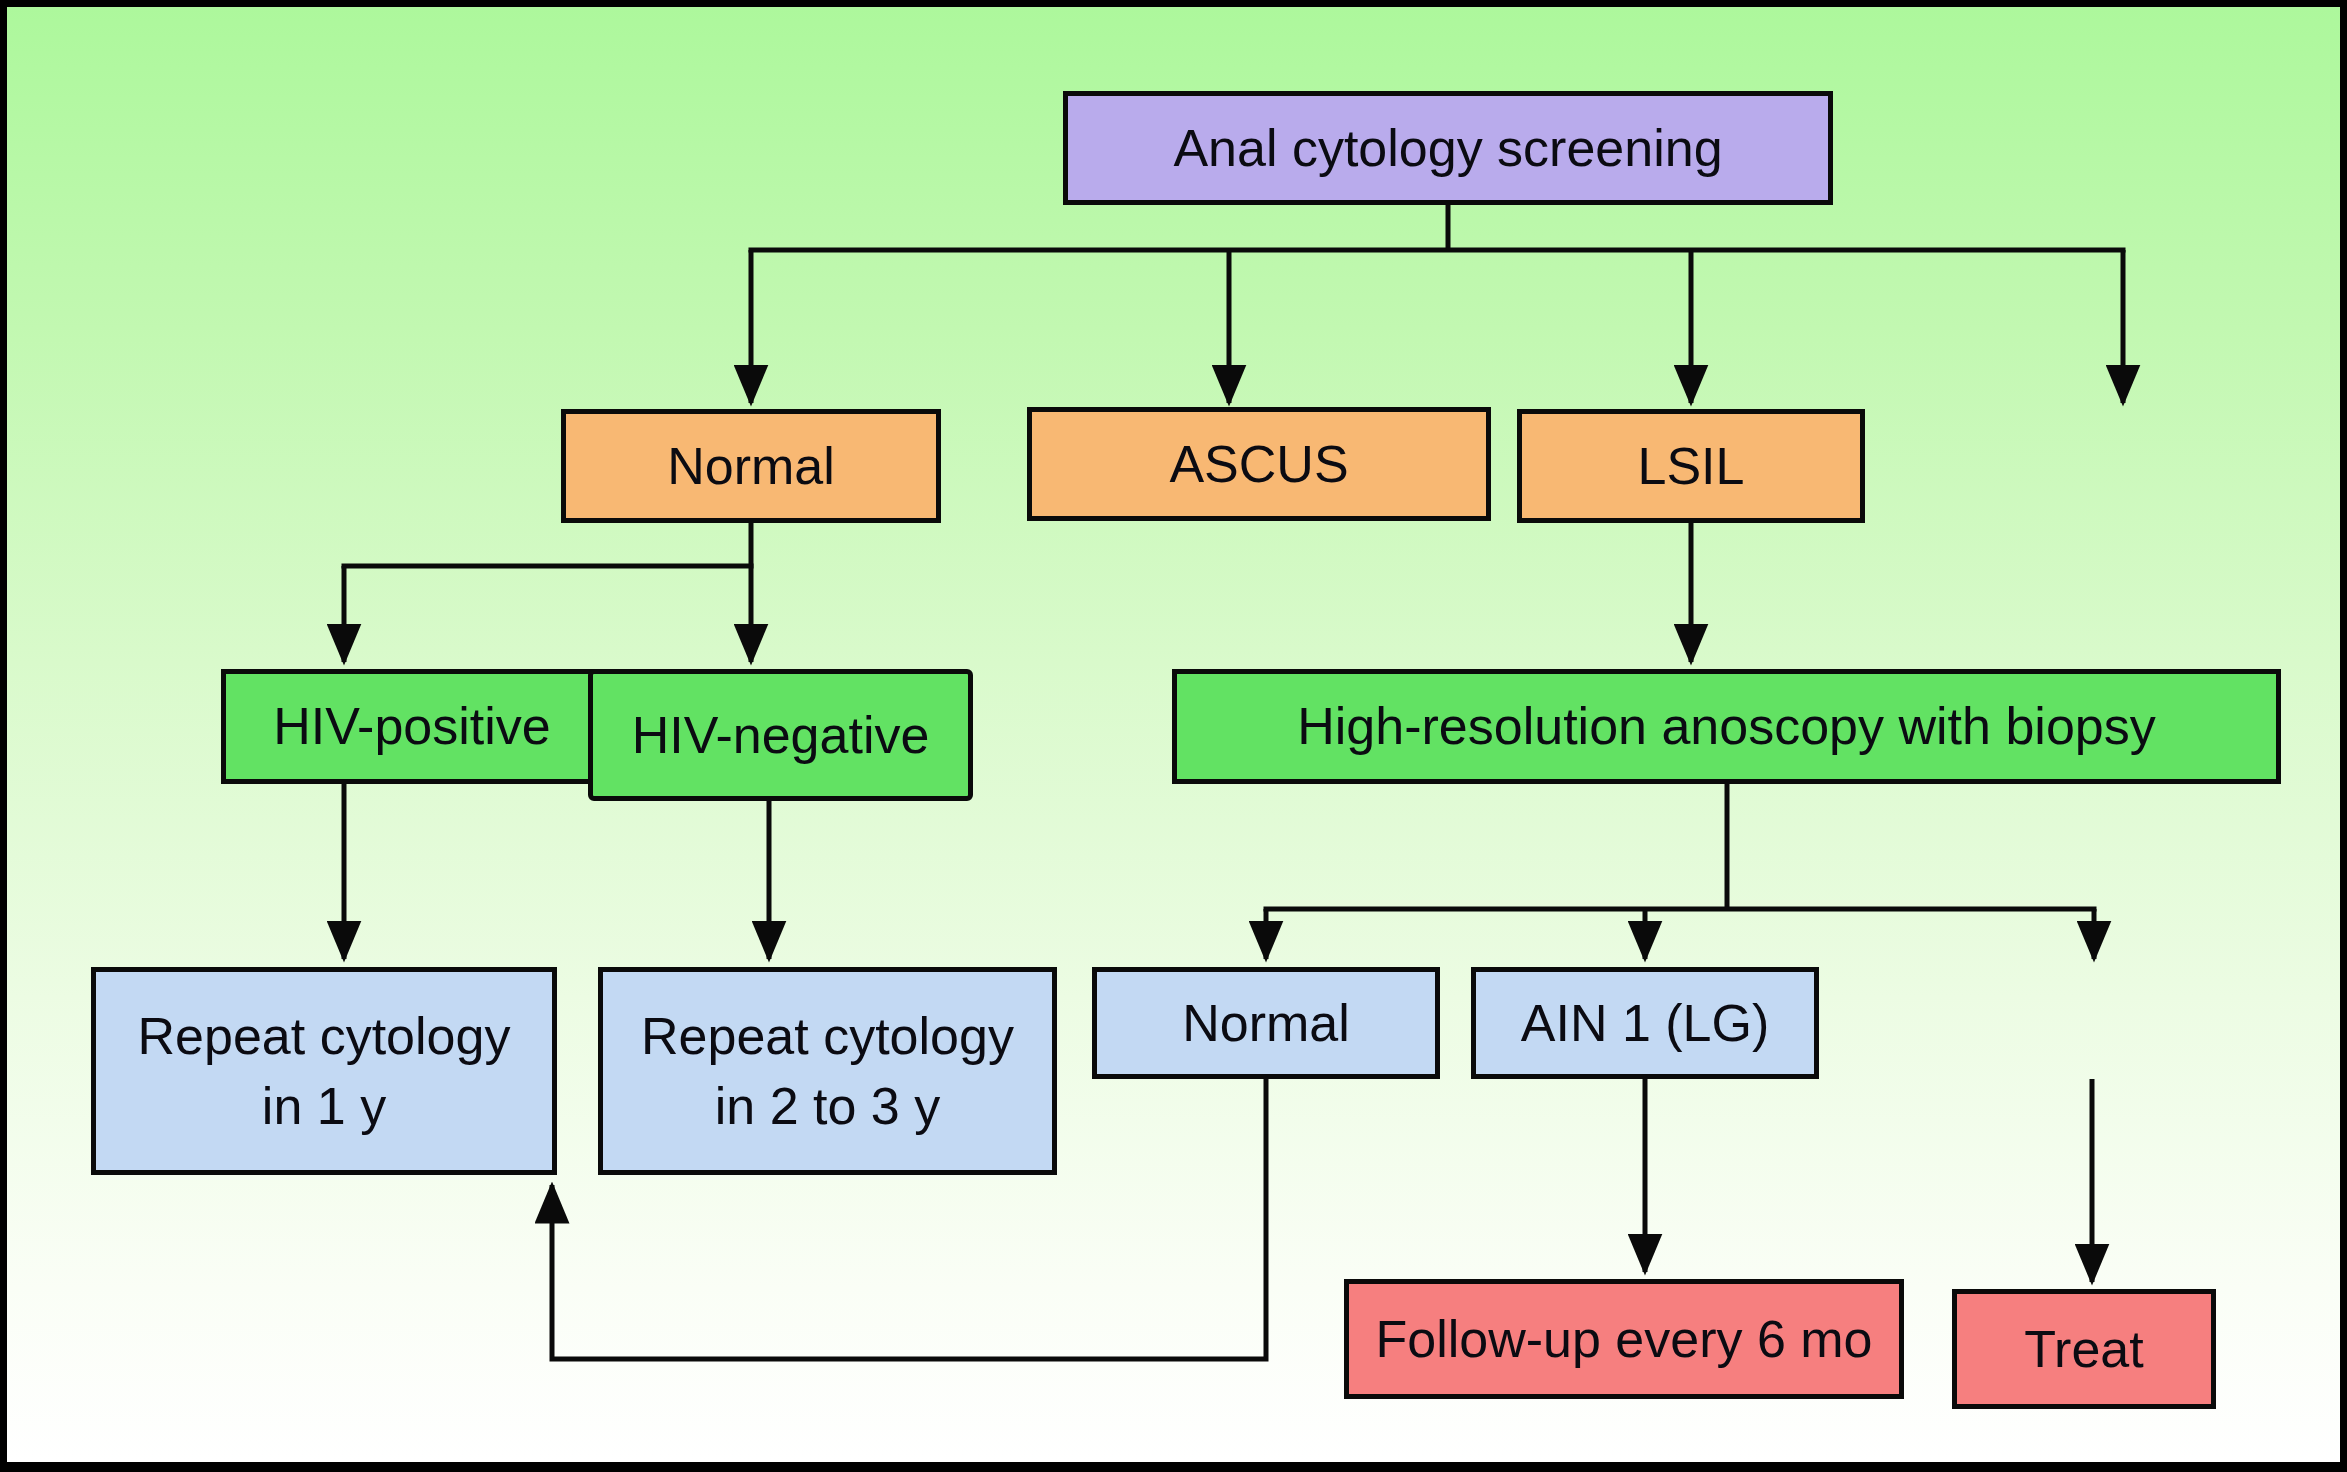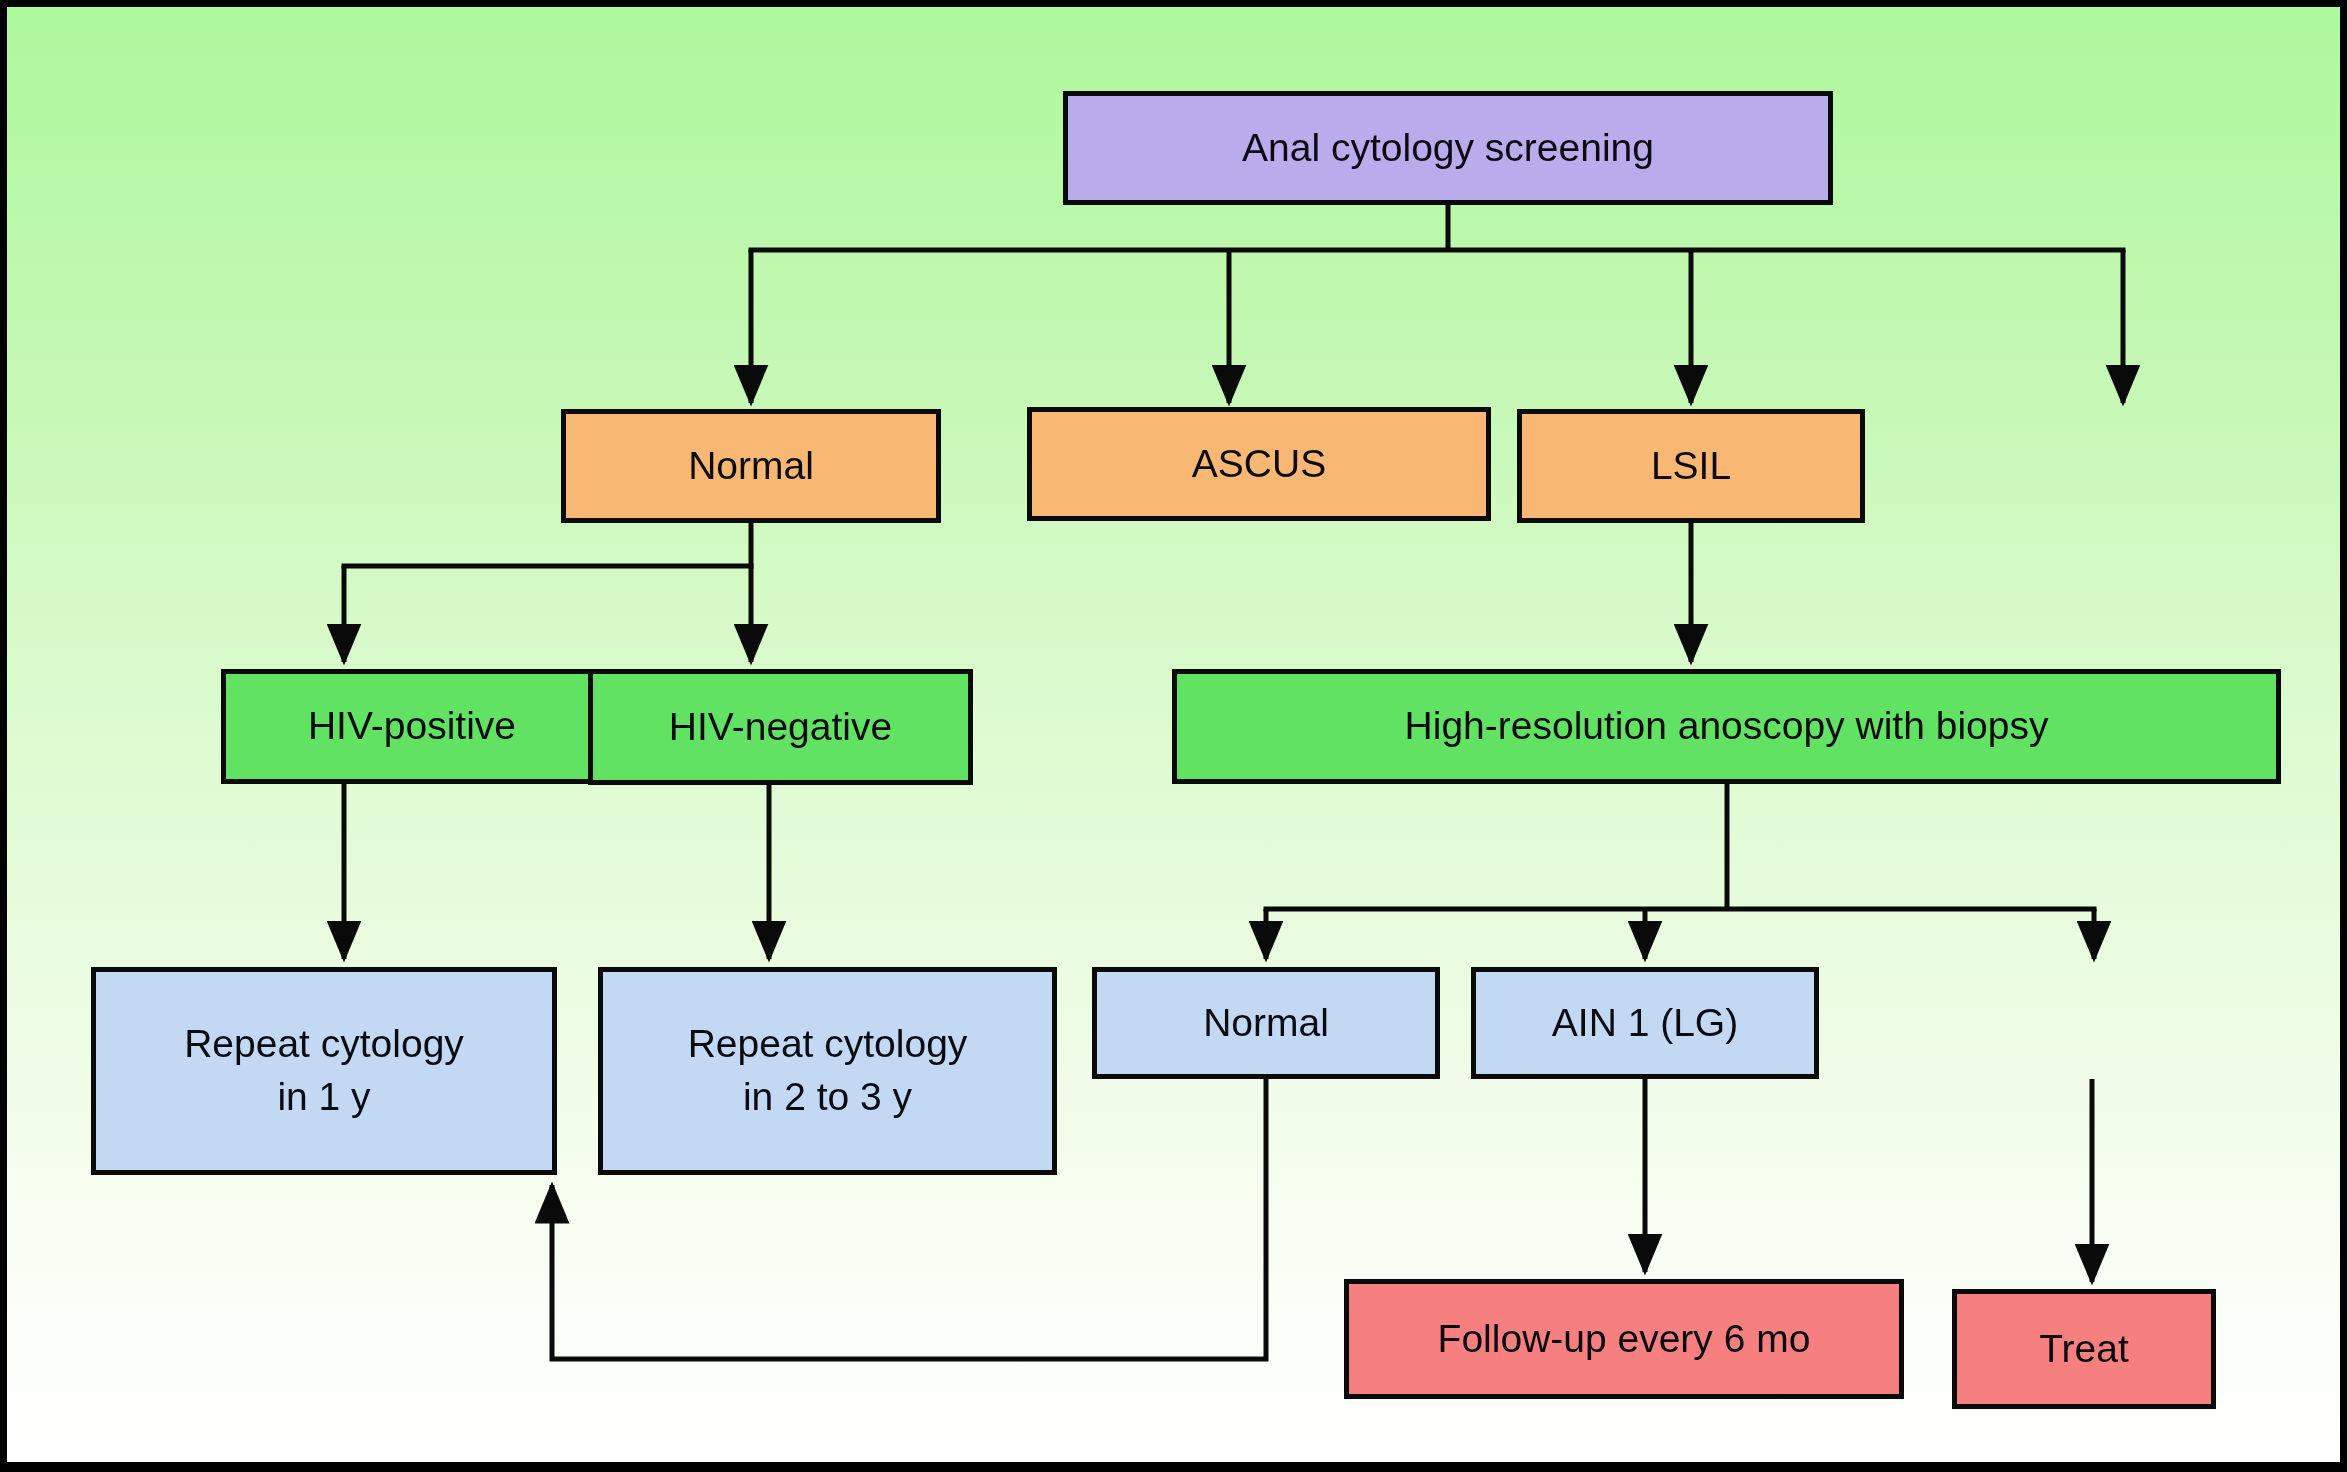--- a/index.html
+++ b/index.html
@@ -37,32 +37,32 @@
     fill: none;
   }
   .node {
     position: absolute;
     box-sizing: border-box;
     border: 5px solid #0a0a0a;
     display: flex;
     align-items: center;
     justify-content: center;
     text-align: center;
-    font-size: 39px;
+    font-size: 52px;
     line-height: 1.35;
     white-space: pre-line;
   }
   
   .n-screening { left: 1056px; top:  84px; width: 770px; height: 114px; }
   .n-normal    { left:  554px; top: 402px; width: 380px; height: 114px; }
   .n-ascus     { left: 1020px; top: 400px; width: 464px; height: 114px; }
   .n-lsil      { left: 1510px; top: 402px; width: 348px; height: 114px; }
   .n-hsil      { left: 1942px; top: 402px; width: 348px; height: 114px; }
   .n-hivpos    { left:  179px; top: 662px; width: 382px; height: 115px; }
-  .n-hivneg    { left:  581px; top: 662px; width: 385px; height: 116px; }
+  .n-hivneg    { left:  581px; top: 662px; width: 385px; height: 132px; border-radius: 6px; }
   .n-anoscopy  { left: 1165px; top: 662px; width: 1109px; height: 115px; }
   .n-repeat1   { left:   84px; top: 960px; width: 466px; height: 208px; }
   .n-repeat2   { left:  591px; top: 960px; width: 459px; height: 208px; }
   .n-normal2   { left: 1085px; top: 960px; width: 348px; height: 112px; }
   .n-ain1      { left: 1464px; top: 960px; width: 348px; height: 112px; }
   .n-ain23     { left: 1850px; top: 960px; width: 470px; height: 112px; }
   .n-followup  { left: 1337px; top: 1272px; width: 560px; height: 120px; text-align: right; }
   .n-treat     { left: 1945px; top: 1282px; width: 264px; height: 120px; }
 </style>
 </head>

